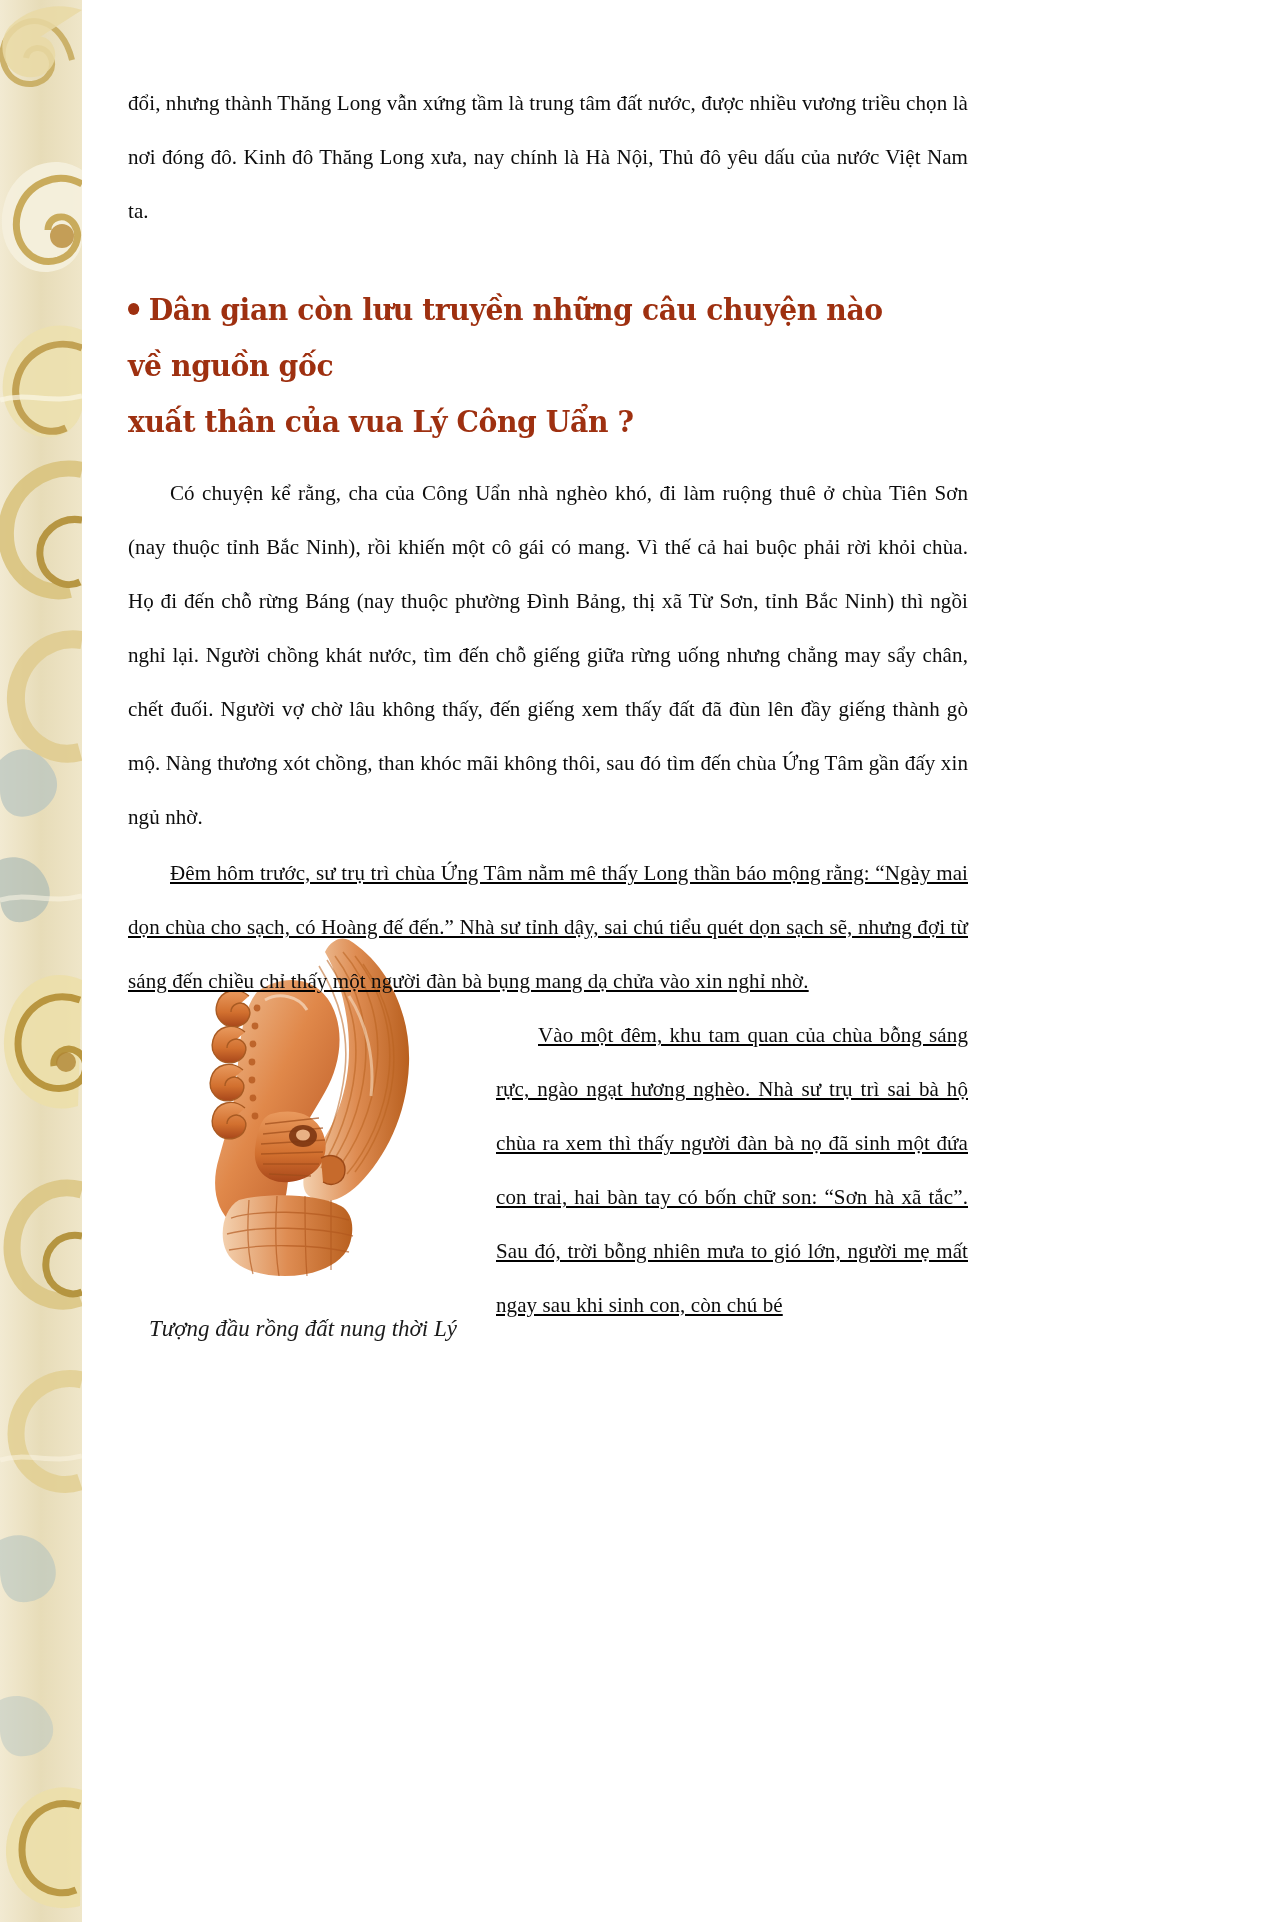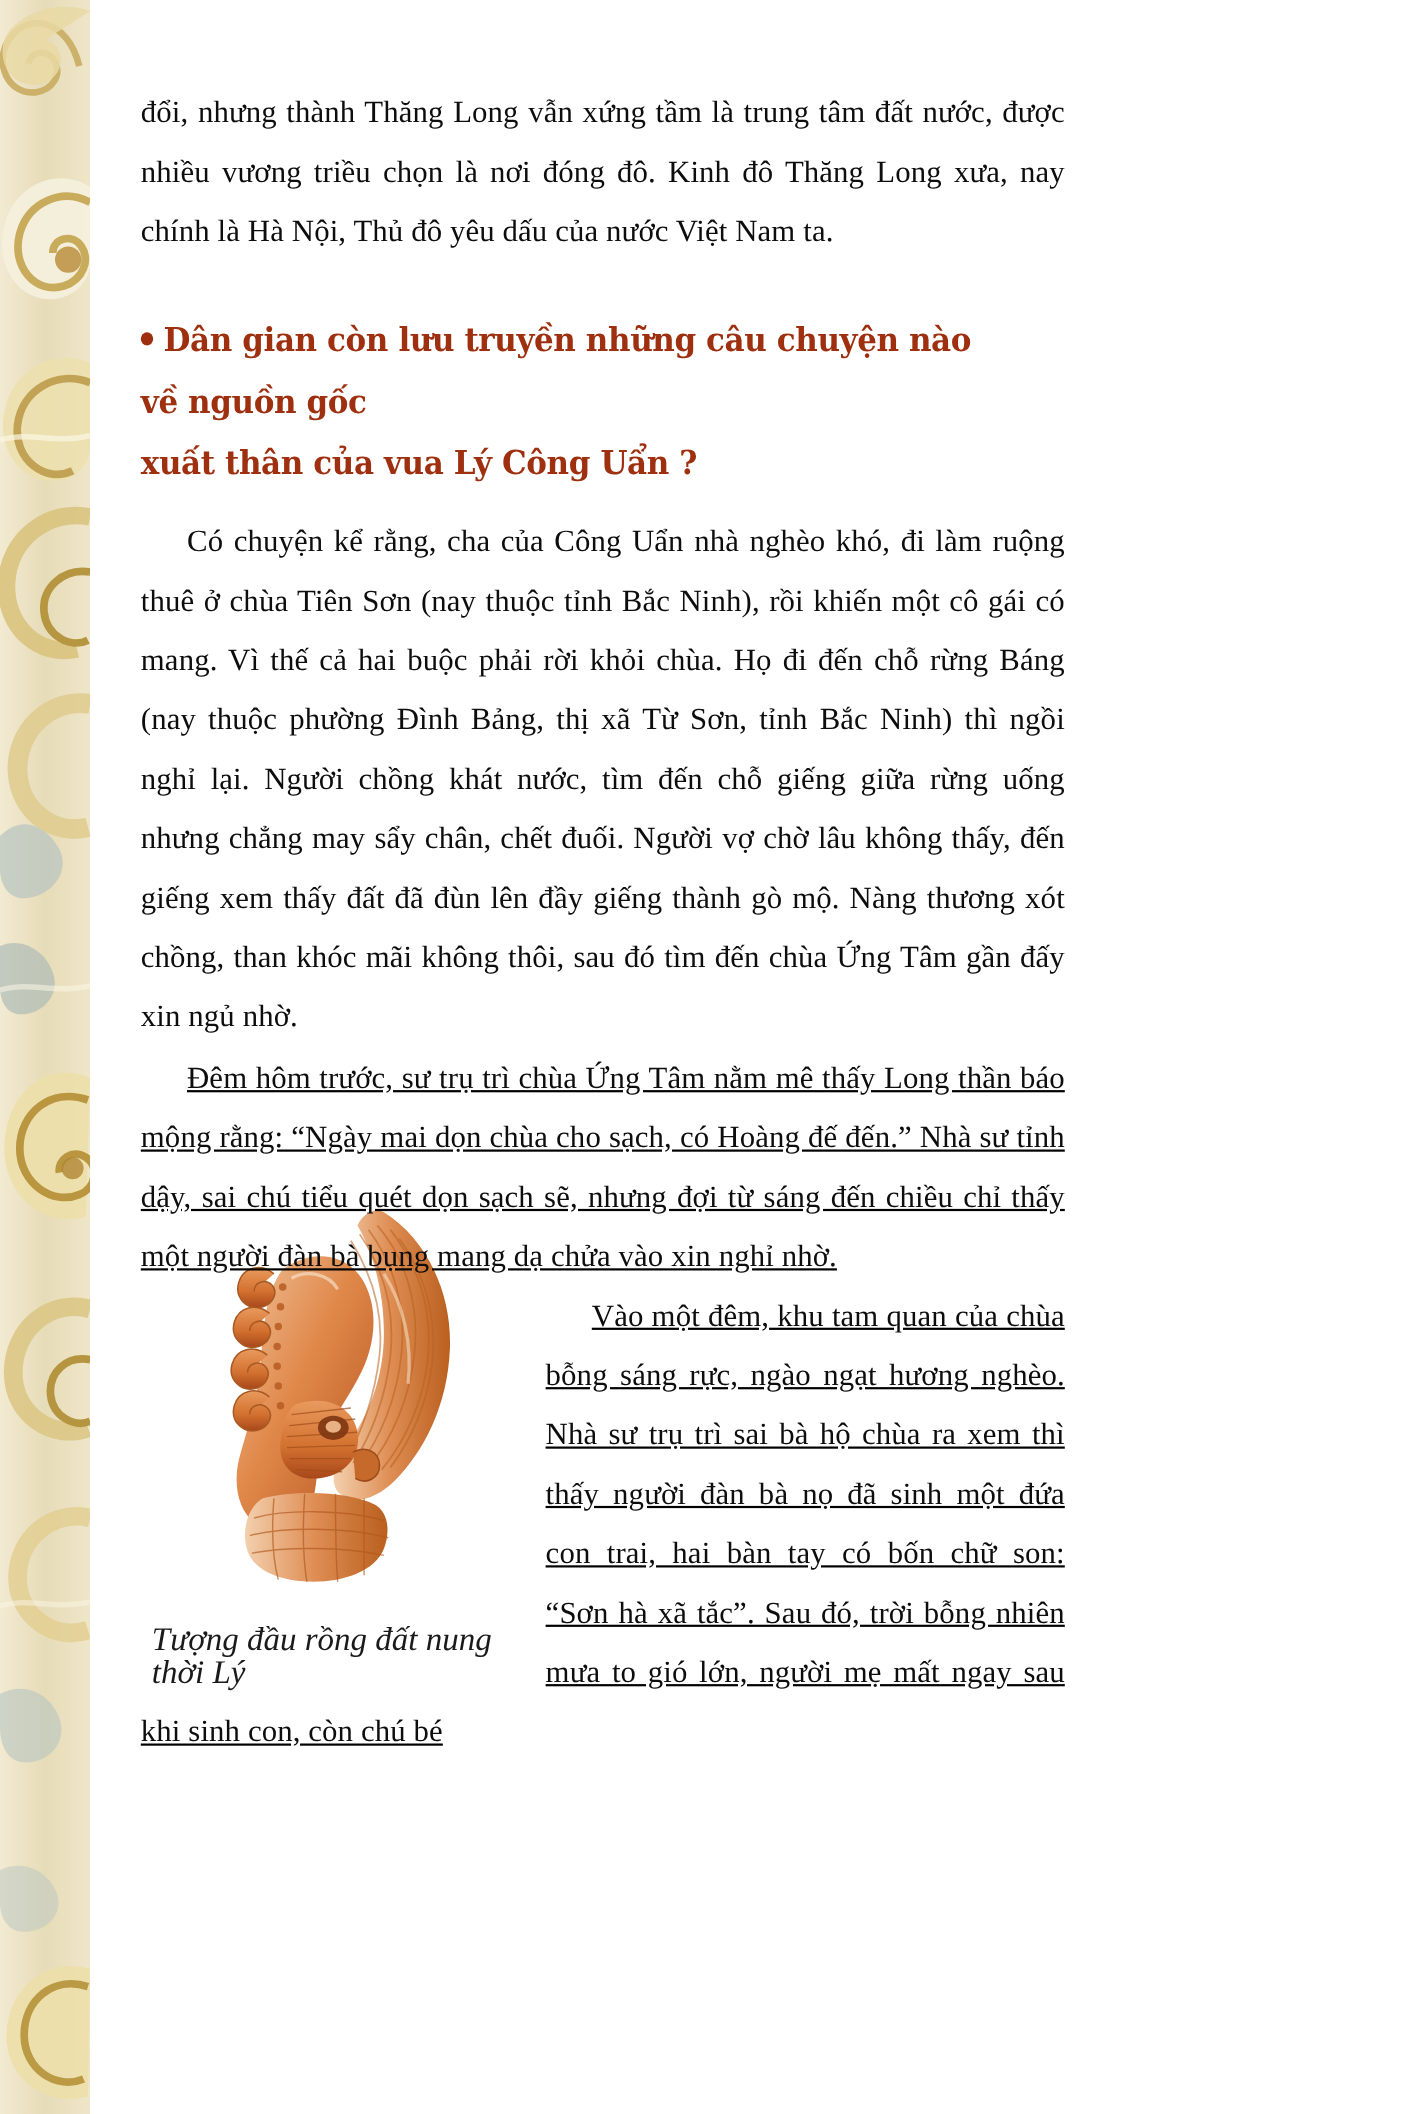--- a/index.html
+++ b/index.html
@@ -43,21 +43,21 @@
   .content {
     position: absolute;
     left: 128px;
     top: 0;
     width: 840px;
     height: 1922px;
   }
 
   p.body {
     margin: 0;
-    font-size: 28px;
+    font-size: 21px;
     line-height: 54px;
     text-align: justify;
     text-justify: inter-word;
     color: #0d0d0d;
     letter-spacing: 0.1px;
   }
   p.body.indent { text-indent: 42px; }
 
   .first-block { padding-top: 76px; }
 
@@ -97,22 +97,23 @@
     margin: 4px 28px 0 10px;
   }
   .figure-img {
     width: 300px;
     height: 400px;
     margin: 0 auto;
     display: block;
   }
   .caption {
     margin-top: 14px;
+    text-align: center;
     font-style: italic;
-    font-size: 30px;
+    font-size: 23px;
     line-height: 30px;
     color: #1a1a1a;
   }
   .clearfix::after { content: ""; display: block; clear: both; }
 
   
   .page-number {
     position: absolute;
     left: 0;
     right: 0;

